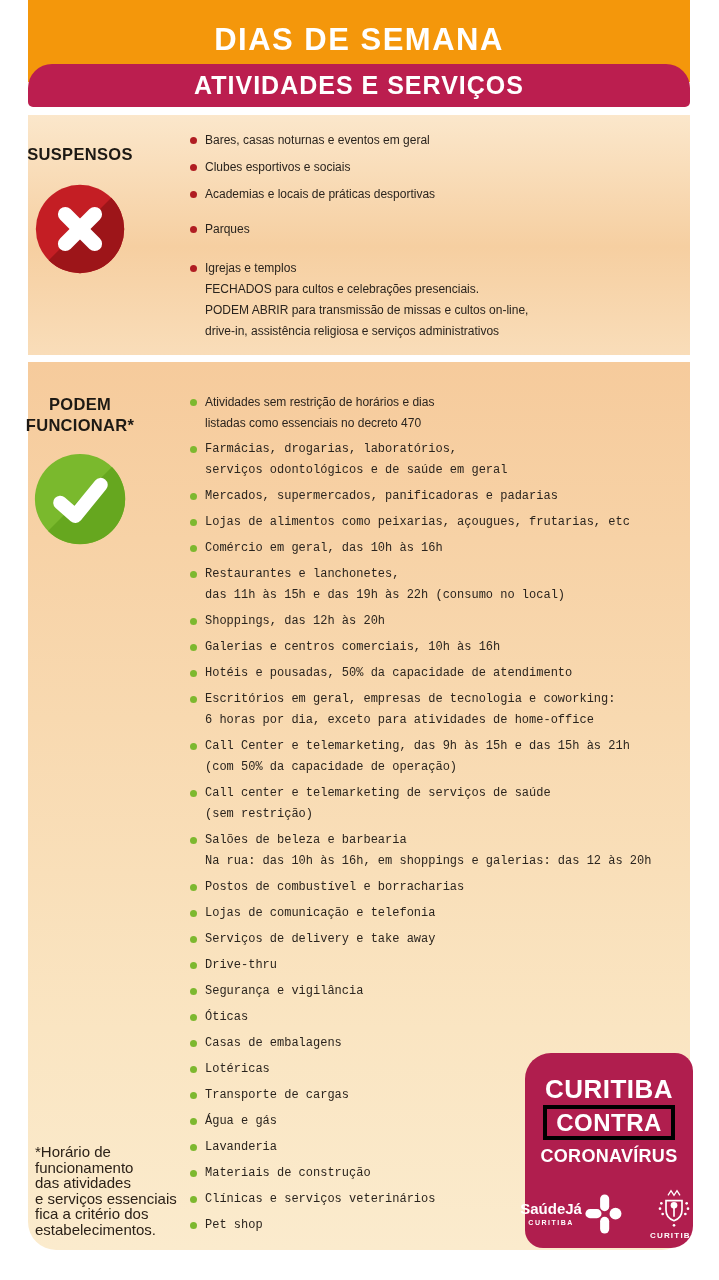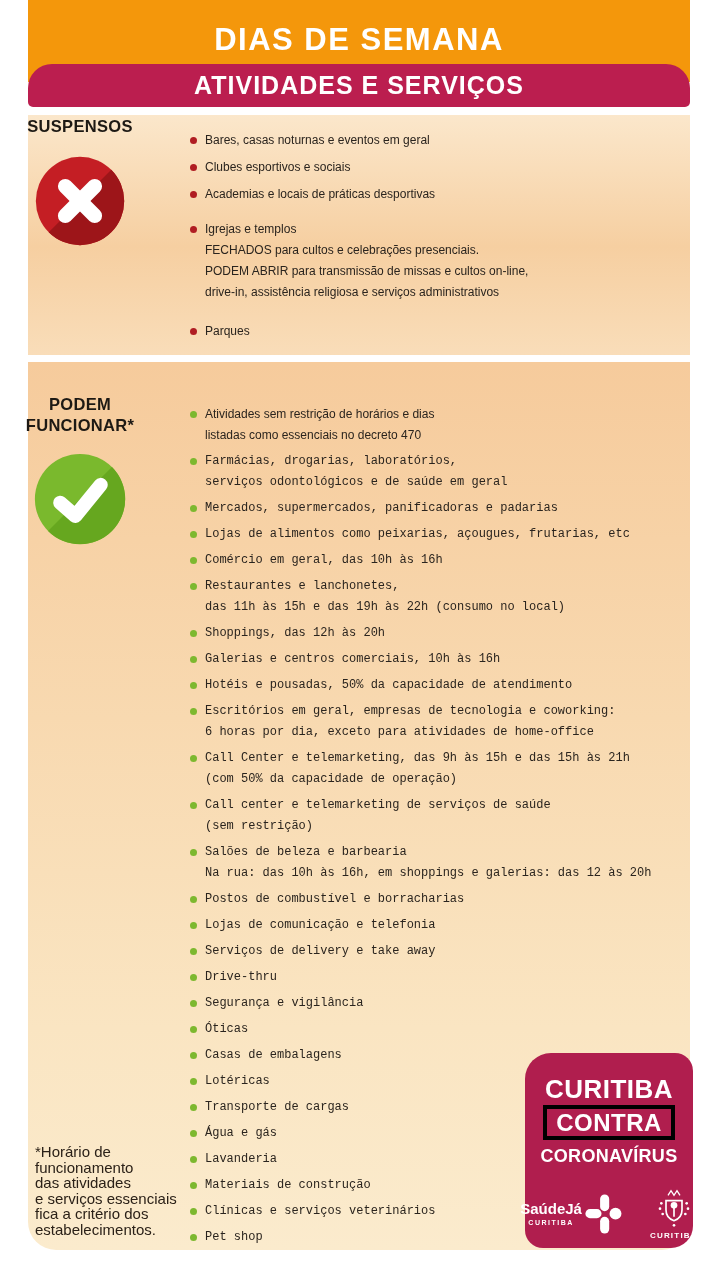--- a/index.html
+++ b/index.html
@@ -13,30 +13,30 @@
         background:var(--crimson,#BB1E4F);border-radius:24px 24px 5px 5px;
         display:flex;align-items:center;justify-content:center;}
   .sub-title{color:#fff;font-size:25px;font-weight:700;letter-spacing:1px;}
   .panel{position:absolute;left:28px;width:662px;}
   .panel1{top:115px;height:240px;
         background:linear-gradient(180deg,#FBE7CB 0%,#F6CFA1 55%,#F9DDB9 100%);}
   .panel2{top:362px;height:888px;border-radius:0 0 28px 28px;
         background:linear-gradient(180deg,#F6CB9C 0%,#F8D9B0 40%,#FAE5C2 75%,#FBEBCD 100%);}
   .leftcol{position:absolute;left:0;top:0;width:104px;display:flex;flex-direction:column;
         align-items:center;}
-  .panel1 .leftcol{padding-top:1px;}
+  .panel1 .leftcol{padding-top:29px;}
   .panel2 .leftcol{padding-top:32px;}
   .heading{font-size:16.5px;font-weight:800;letter-spacing:.3px;color:#1d1914;
         text-align:center;line-height:21px;white-space:pre-line;}
   .panel1 .circle-icon{margin-top:18px;}
   .panel2 .circle-icon{margin-top:16px;}
   ul.list{position:absolute;left:162px;top:0;margin:0;padding:0;list-style:none;
         width:496px;}
   .panel1 ul.list{padding-top:15px;}
-  .panel2 ul.list{padding-top:42px;}
+  .panel2 ul.list{padding-top:30px;}
   ul.list li{display:flex;align-items:flex-start;}
   ul.list li + li{margin-top:6px;}
   .panel1 ul.list li:nth-child(4){margin-top:14px;}
   .panel1 ul.list li:nth-child(5){margin-top:18px;}
   .panel2 ul.list li + li{margin-top:5px;font-family:Liberation Mono, monospace;}
   .dot{flex:none;width:7px;height:7px;border-radius:50%;margin:7px 8px 0 0;}
   ul.red .dot{background:var(--red_bullet,#B01D22);}
   ul.green .dot{background:var(--green_bullet,#7DB82F);}
   .txt{font-size:12px;line-height:21px;white-space:pre-line;color:#2a241e;}
   .footnote{position:absolute;left:7px;top:782px;width:170px;font-size:15px;
@@ -89,28 +89,28 @@
         <li>
           <span class="dot"></span>
           <span class="txt">Clubes esportivos e sociais</span>
         </li>
         <li>
           <span class="dot"></span>
           <span class="txt">Academias e locais de práticas desportivas</span>
         </li>
         <li>
           <span class="dot"></span>
+          <span class="txt">Parques</span>
+        </li>
+        <li>
+          <span class="dot"></span>
           <span class="txt">Igrejas e templos
 FECHADOS para cultos e celebrações presenciais.
 PODEM ABRIR para transmissão de missas e cultos on-line,
 drive-in, assistência religiosa e serviços administrativos</span>
-        </li>
-        <li>
-          <span class="dot"></span>
-          <span class="txt">Parques</span>
         </li>
       </ul>
   </section>
 
   <section class="panel panel2">
     <div class="leftcol">
       <div class="heading">PODEM
 FUNCIONAR*</div>
       <svg class="circle-icon" width="94" height="94" viewBox="0 0 100 100">
         <circle cx="50" cy="50" r="48" fill="var(--green_icon,#7AB92D)"></circle>

